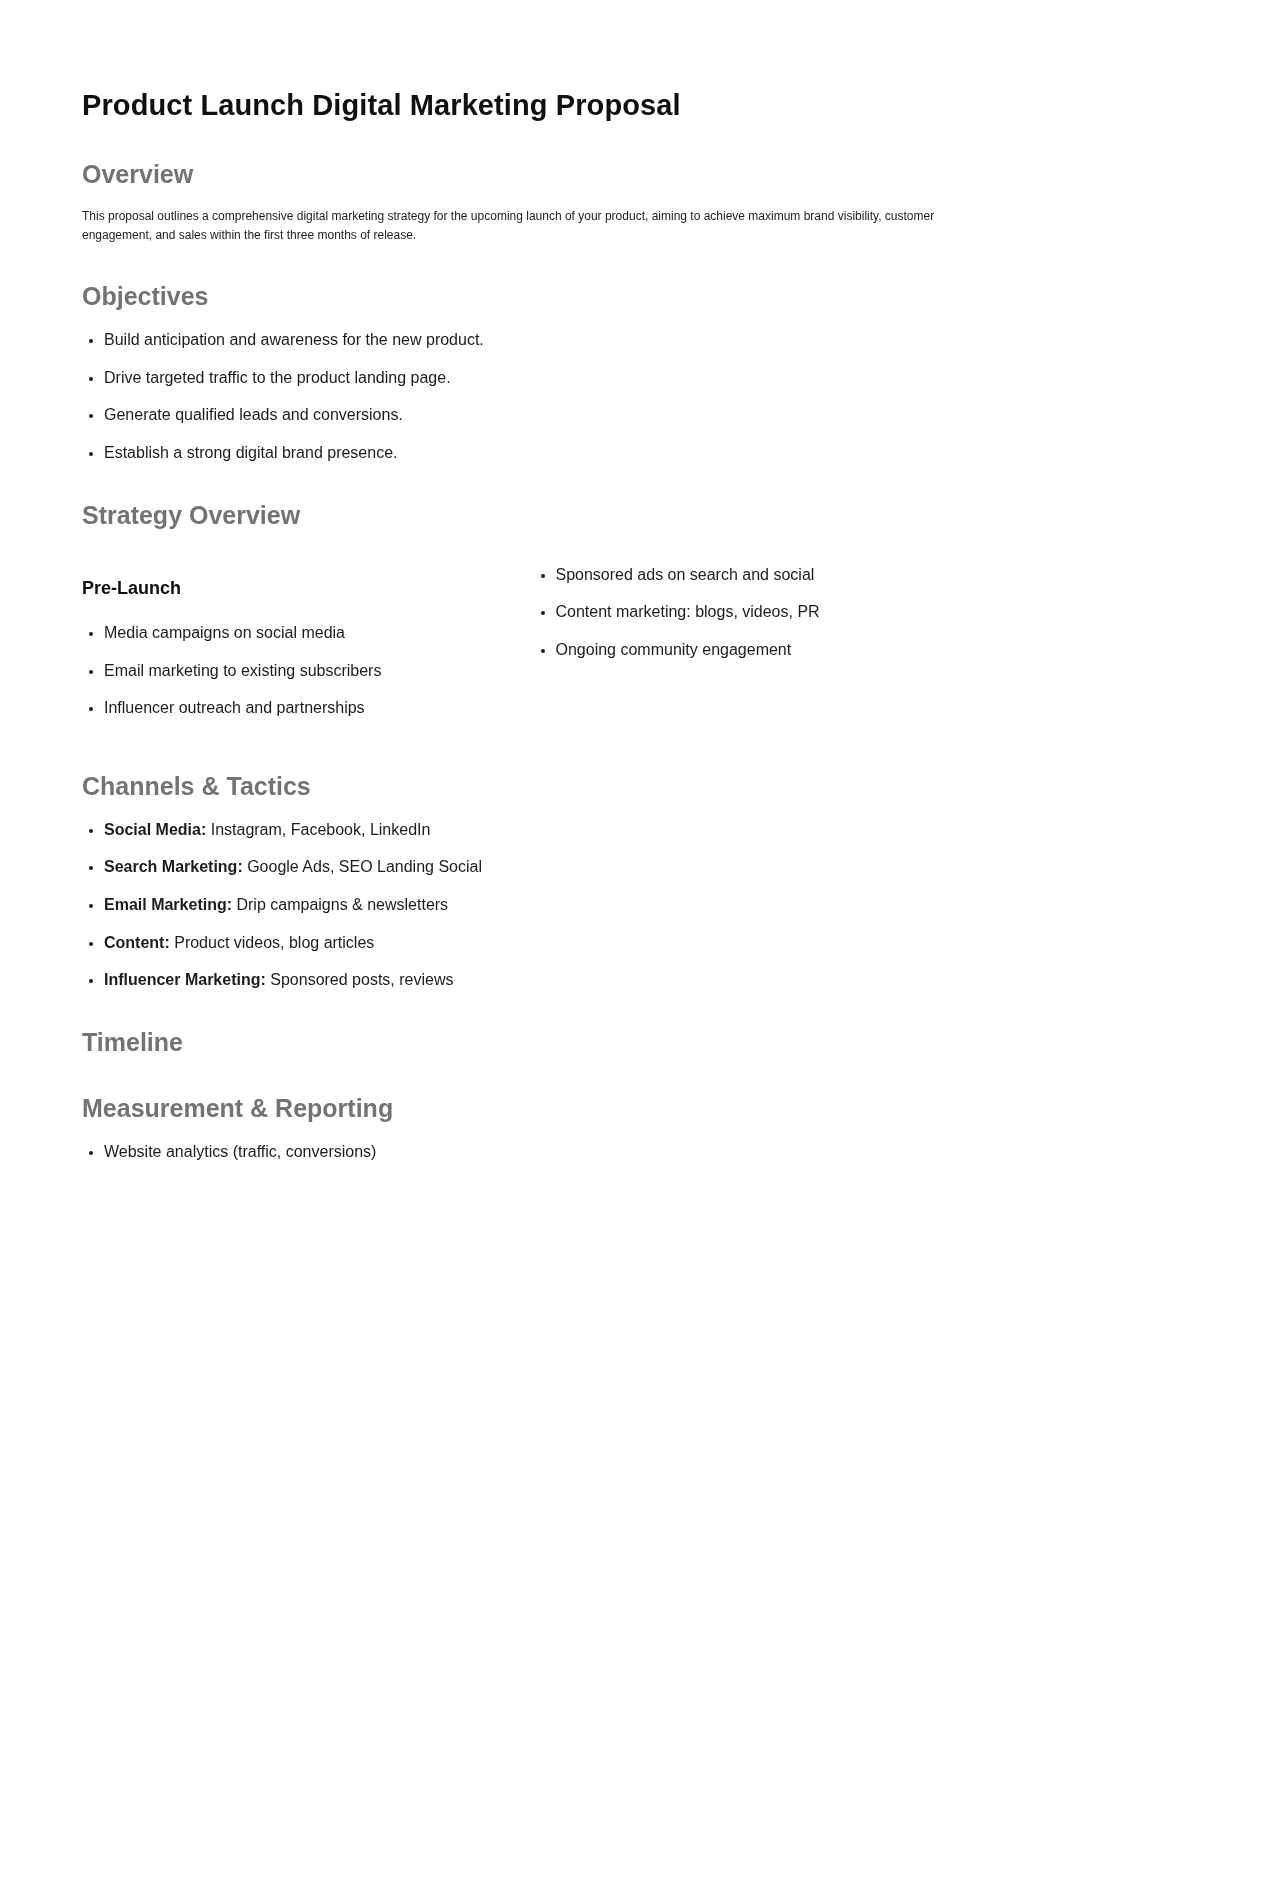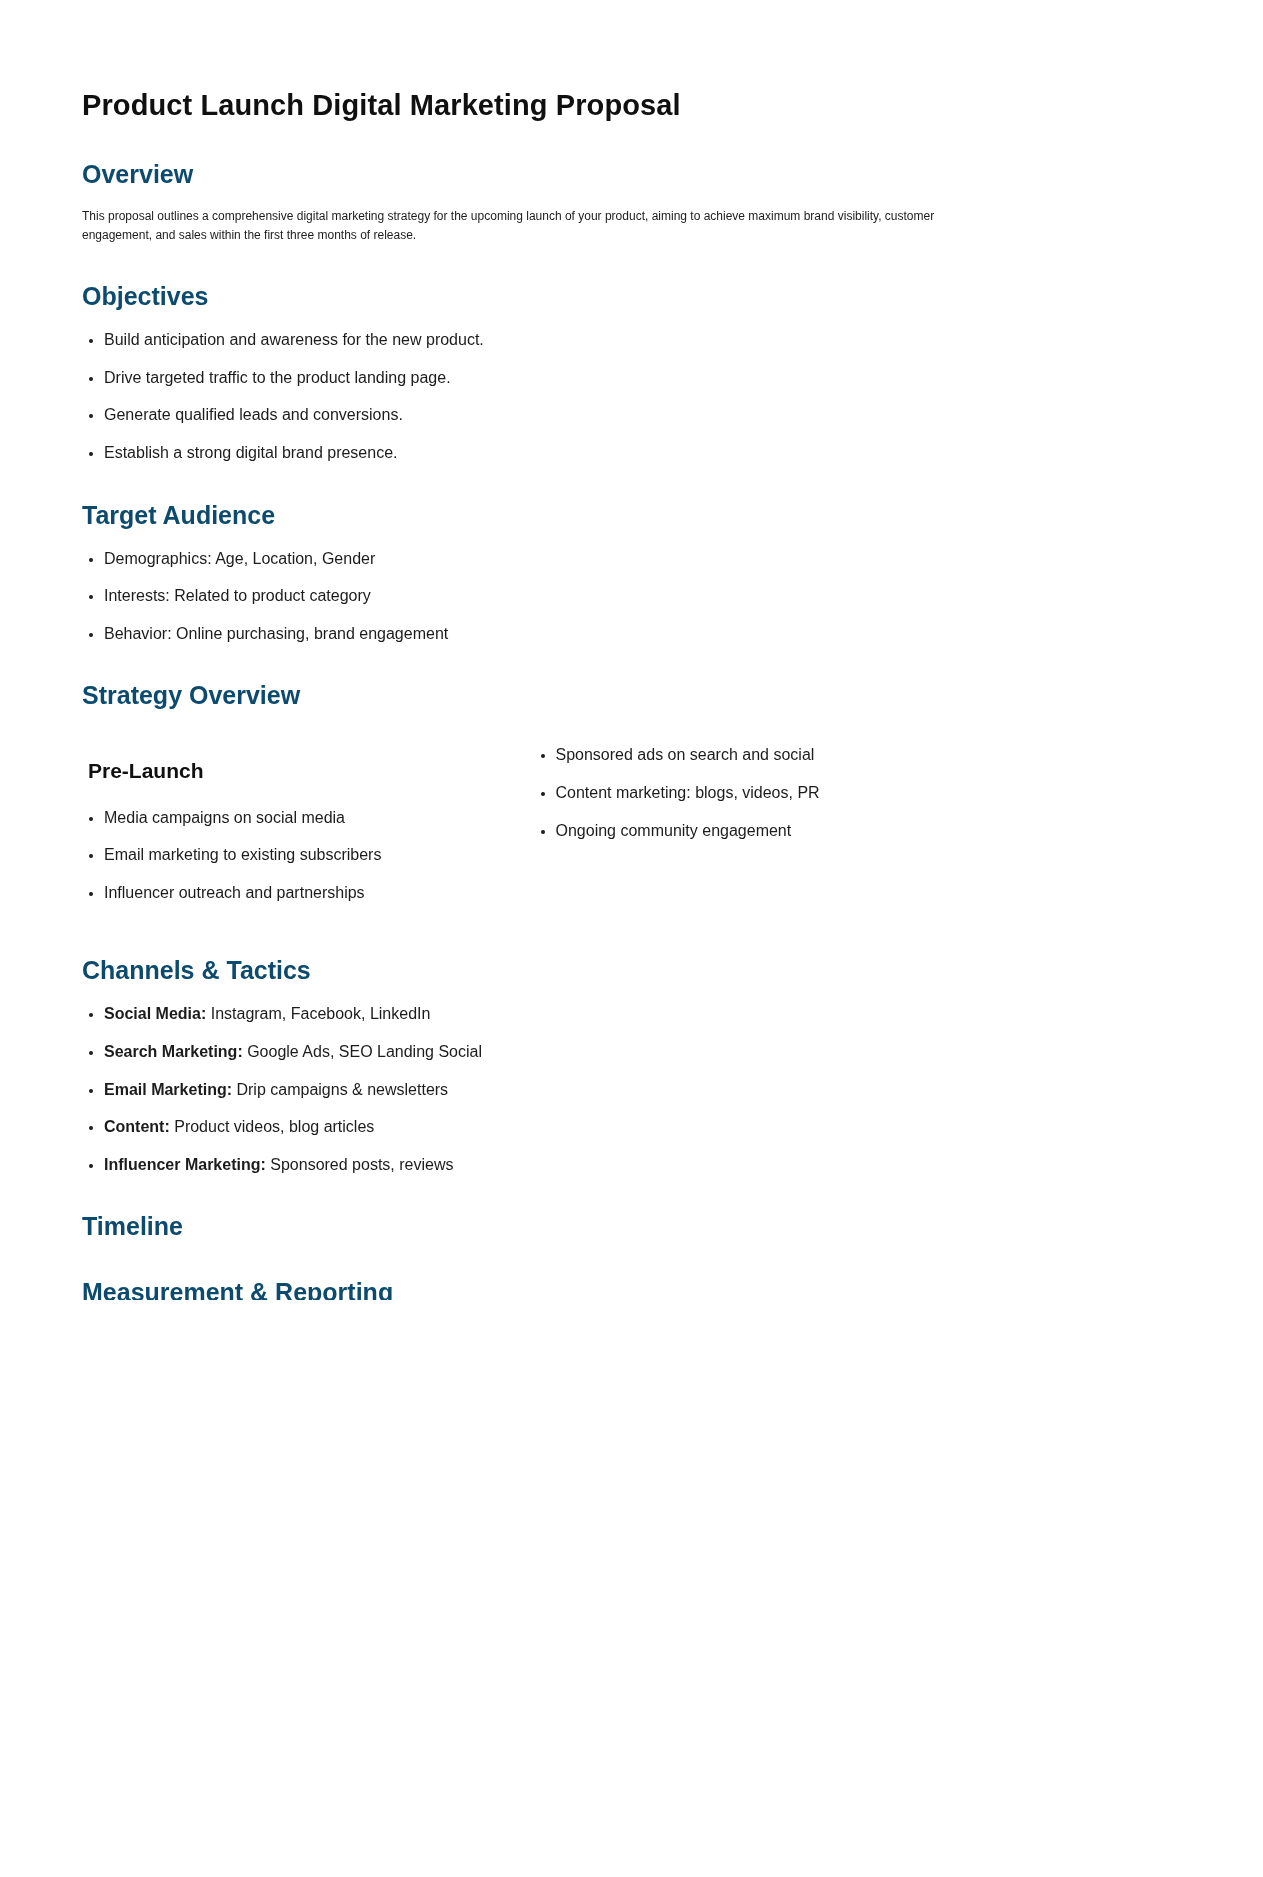--- a/index.html
+++ b/index.html
@@ -25,29 +25,29 @@
     line-height: 1.2;
     font-weight: 700;
     color: #101010;
     margin: 0 0 26px 0;
     letter-spacing: 0.1px;
   }
   h2.section-heading {
     font-size: 25px;
     line-height: 1.2;
     font-weight: 700;
-    color: #0c4a6e;
+    color: #737373;
     margin: 36px 0 18px 0;
   }
   h3.sub-heading {
-    font-size: 21px;
+    font-size: 18px;
     line-height: 1.3;
     font-weight: 700;
     color: #101010;
-    margin: 29px 0 22px 6px;
+    margin: 29px 0 22px 0;
   }
   p.body-text {
     font-size: 12px;
     line-height: 1.6;
     margin: 0 0 18px 0;
   }
   ul.bullet-list, ol.numbered-list {
     margin: 0 0 14px 0;
     padding-left: 22px;
   }
@@ -87,28 +87,20 @@
   <section>
     <h2 class="section-heading">Objectives</h2>
     <ul class="bullet-list">
       <li>Build anticipation and awareness for the new product.</li>
       <li>Drive targeted traffic to the product landing page.</li>
       <li>Generate qualified leads and conversions.</li>
       <li>Establish a strong digital brand presence.</li>
     </ul>
   </section>
 
-  <section>
-    <h2 class="section-heading">Target Audience</h2>
-    <ul class="bullet-list">
-      <li>Demographics: Age, Location, Gender</li>
-      <li>Interests: Related to product category</li>
-      <li>Behavior: Online purchasing, brand engagement</li>
-    </ul>
-  </section>
 
   <section>
     <h2 class="section-heading">Strategy Overview</h2>
     <div class="columns">
       <div class="column">
         <h3 class="sub-heading">Pre-Launch</h3>
         <ul class="bullet-list">
           <li>Media campaigns on social media</li>
           <li>Email marketing to existing subscribers</li>
           <li>Influencer outreach and partnerships</li>

